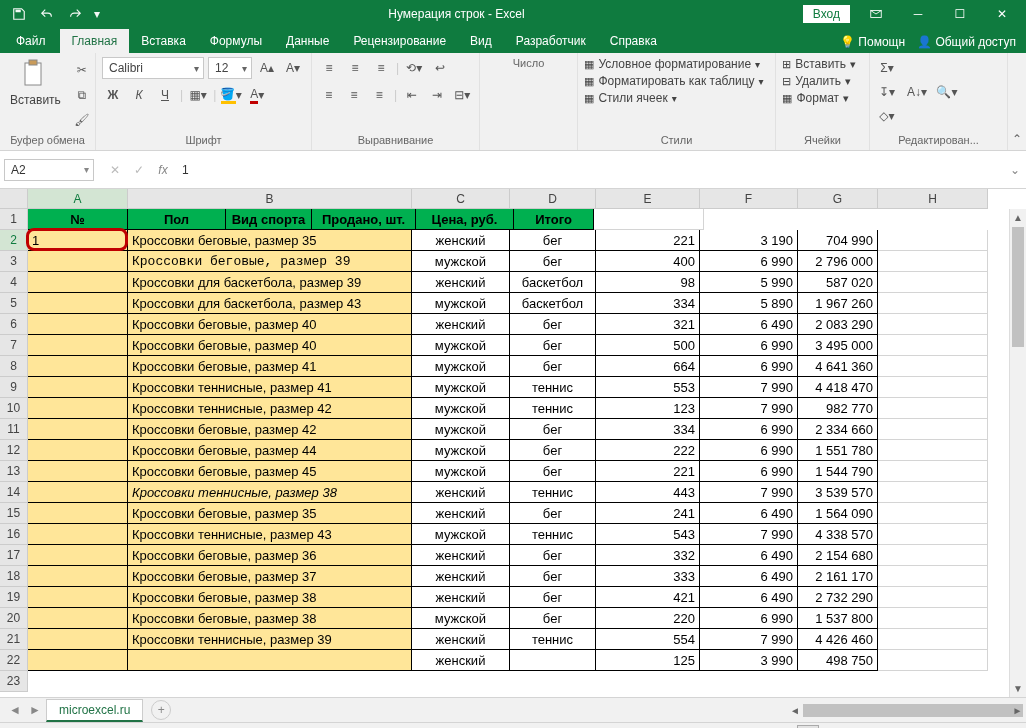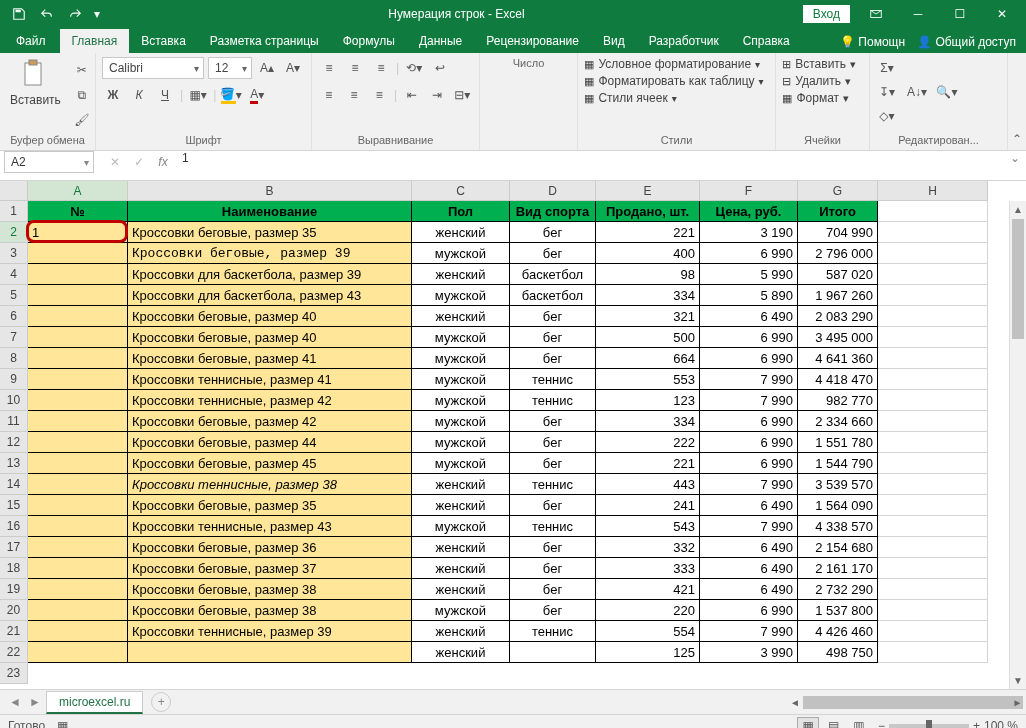--- a/index.html
+++ b/index.html
@@ -18,21 +18,21 @@
 .ribbon-extras{margin-left:auto;display:flex;gap:12px;padding:0 10px 4px;color:#fff;font-size:12px}
 .ribbon{height:98px;background:#f1f1f1;border-bottom:1px solid #d4d4d4;display:flex}
 .rgroup{border-right:1px solid #e1e1e1;display:flex;flex-direction:column;justify-content:space-between;padding:4px 6px 2px}
 .rgroup .lbl{text-align:center;font-size:11px;color:#666;padding-bottom:2px}
 .rrow{display:flex;align-items:center;gap:4px}
 .rbigbtn{display:flex;flex-direction:column;align-items:center;gap:2px;padding:2px 4px;font-size:11px;color:#444}
 .rbtn{width:22px;height:22px;display:flex;align-items:center;justify-content:center;color:#555}
 .sel{height:22px;border:1px solid #c8c8c8;background:#fff;display:flex;align-items:center;padding:0 16px 0 6px;font-size:12px;position:relative;color:#444}
 .sel::after{content:"▾";position:absolute;right:4px;color:#666;font-size:10px}
 .btxt{font-size:11px;color:#444;display:flex;align-items:center;gap:4px}
-.namebox-bar{height:30px;background:#fff;border-bottom:1px solid #d4d4d4;display:flex;align-items:flex-start}
+.namebox-bar{height:38px;background:#fff;border-bottom:1px solid #d4d4d4;display:flex;align-items:center}
 .namebox{width:90px;height:22px;border:1px solid #c8c8c8;margin-left:4px;display:flex;align-items:center;padding:0 6px;font-size:12px;color:#333;position:relative}
 .namebox::after{content:"▾";position:absolute;right:4px;color:#888;font-size:10px}
 .fx-btns{display:flex;gap:2px;margin-left:10px}
 .fx-btns span{width:22px;height:22px;display:flex;align-items:center;justify-content:center;color:#888}
 .formula{flex:1;padding:0 8px;font-size:12px;color:#333}
 .formulabar-exp{width:22px;text-align:center;color:#888}
 .grid-area{position:relative;height:508px;background:#fff;overflow:hidden}
 .corner{position:absolute;left:0;top:0;width:28px;height:20px;background:#e6e6e6;border-right:1px solid #ccc;border-bottom:1px solid #ccc}
 .colheads{position:absolute;left:28px;top:0;height:20px;display:flex}
 .ch{height:20px;background:#e6e6e6;border-right:1px solid #ccc;border-bottom:1px solid #ccc;display:flex;align-items:center;justify-content:center;font-size:12px;color:#444}
@@ -102,21 +102,20 @@
     <div class="winbtn">─</div>
     <div class="winbtn">☐</div>
     <div class="winbtn">✕</div>
   </div>
 </div>
 
 <div class="ribbon-tabs">
   <div class="rtab file">Файл</div>
   <div class="rtab active">Главная</div>
   <div class="rtab">Вставка</div>
-  <div class="rtab">Разметка страницы</div>
   <div class="rtab">Формулы</div>
   <div class="rtab">Данные</div>
   <div class="rtab">Рецензирование</div>
   <div class="rtab">Вид</div>
   <div class="rtab">Разработчик</div>
   <div class="rtab">Справка</div>
   <div class="ribbon-extras">
     <span>💡 <span>Помощн</span></span>
     <span>👤 <span>Общий доступ</span></span>
   </div>
@@ -267,21 +266,20 @@
       <div class="rh" style="height: 21px;">18</div>
       <div class="rh" style="height: 21px;">19</div>
       <div class="rh" style="height: 21px;">20</div>
       <div class="rh" style="height: 21px;">21</div>
       <div class="rh" style="height: 21px;">22</div>
       <div class="rh" style="height: 21px;">23</div>
     </div>
   <div class="cells" id="cells">
       <div class="row">
         <div class="cell hdr" style="width: 100px;">№</div>
-        <div class="cell hdr" style="width: 284px;">Наименование</div>
         <div class="cell hdr" style="width: 98px;">Пол</div>
         <div class="cell hdr" style="width: 86px;">Вид спорта</div>
         <div class="cell hdr" style="width: 104px;">Продано, шт.</div>
         <div class="cell hdr" style="width: 98px;">Цена, руб.</div>
         <div class="cell hdr" style="width: 80px;">Итого</div>
         <div class="cell" style="width: 110px;"></div>
       </div>
       <div class="row">
         <div class="cell ycell" style="width: 100px;">1</div>
         <div class="cell ycell" style="width: 284px;">Кроссовки беговые, размер 35</div>

